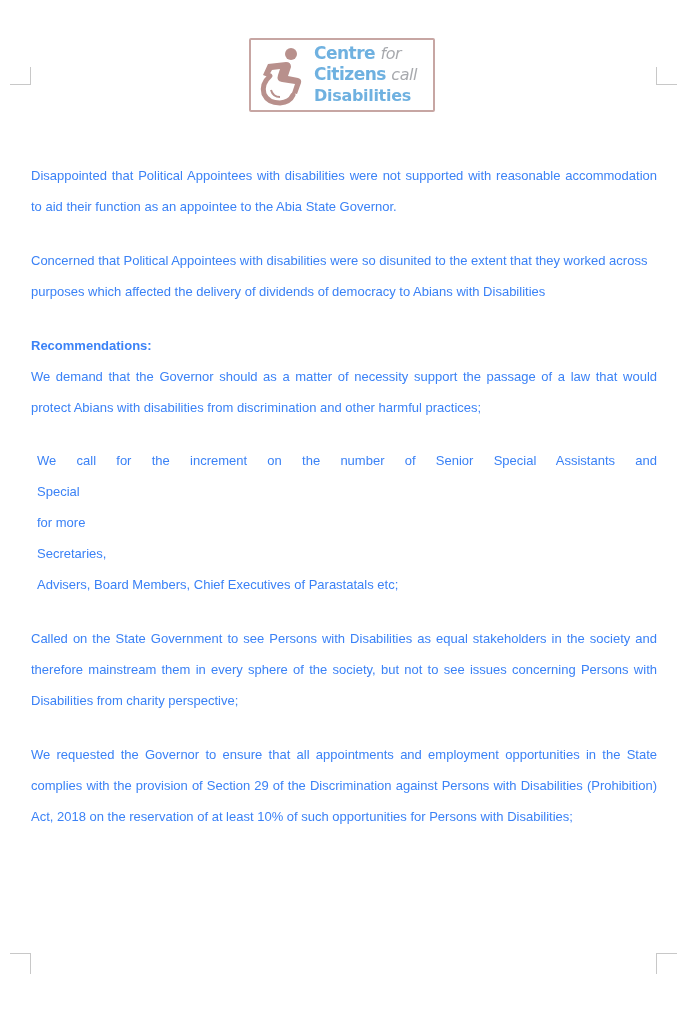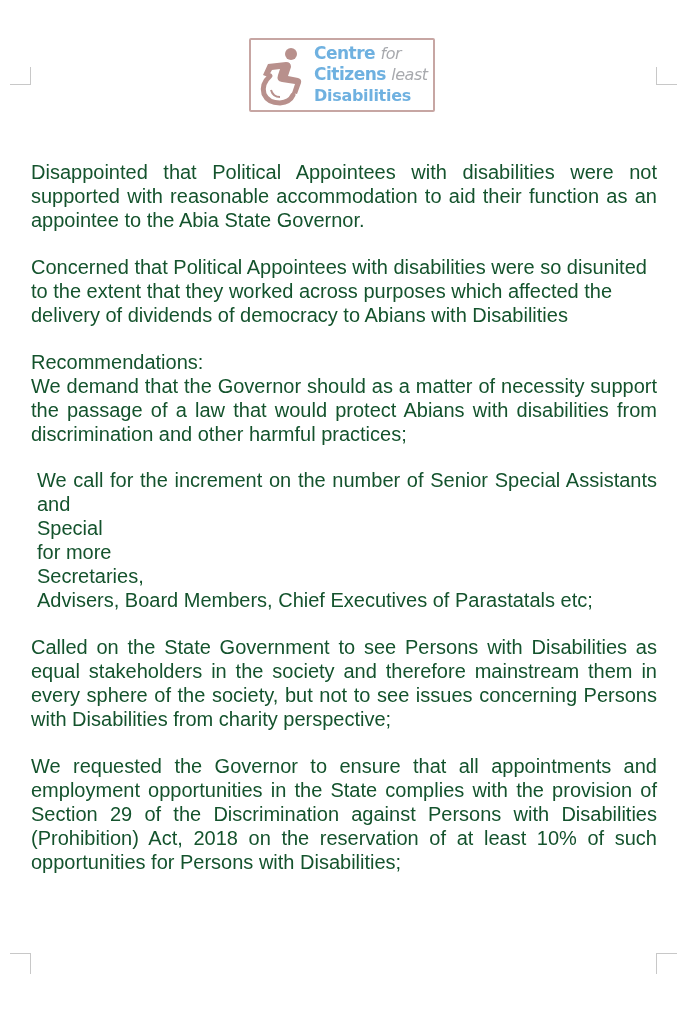--- a/index.html
+++ b/index.html
@@ -12,44 +12,44 @@
 
   .logo { position:absolute; left:249px; top:38px; width:186px; height:74px; border:2px solid #c7a6a3; border-radius:2px; box-sizing:border-box; background:#fff; }
   .logo .mark { position:absolute; left:7px; top:6px; width:46px; height:60px; }
   .logo .words { position:absolute; left:63px; top:3px; font-family:"DejaVu Sans", sans-serif; color:#6fb1e0; line-height:21px; }
   .logo .w1, .logo .w2, .logo .w3 { display:block; white-space:nowrap; }
   .logo .w1 { font-size:17px; font-weight:bold; letter-spacing:-0.5px; }
   .logo .w2 { font-size:17px; font-weight:bold; letter-spacing:-0.5px; }
   .logo .w3 { font-size:16px; font-weight:bold; letter-spacing:-0.3px; }
   .logo .it { font-style:italic; font-weight:normal; color:#a8aaae; font-size:16px; }
 
-  .text { position:absolute; left:31px; width:626px; top:160px; font-size:20px; line-height:24px; color:#14532d; }
+  .text { position:absolute; left:31px; width:626px; top:160px; font-size:13px; line-height:31px; color:#3b82f6; }
   .text p { margin:0 0 22.8px 0; text-align:justify; }
-  .text p.nospace { margin-bottom:0; }
+  .text p.nospace { margin-bottom:0;font-weight:bold; }
   .text .line { display:block; text-align:justify; text-align-last:justify;margin-left:6px; }
   .text .line.last { text-align-last:left; }
 </style>
 </head>
 <body>
 
 <div class="corner c-tl"></div>
 <div class="corner c-tr"></div>
 <div class="corner c-bl"></div>
 <div class="corner c-br"></div>
 
 <div class="logo">
   <svg class="mark" viewBox="0 0 46 60">
     <circle cx="33" cy="8" r="6" fill="#b8908c"></circle>
     <path d="M10 18 L28 16 Q33 16 33 21 L30 30 L40 32 Q44 33 43 37 L39 48 L34 47 L37 38 L24 36 Q18 35 20 29 L22 23 L14 24 L10 31 L5 29 Z" fill="#b8908c"></path>
     <path d="M12 30 Q3 38 6 48 Q10 57 22 57 Q32 56 35 49" fill="none" stroke="#b8908c" stroke-width="5" stroke-linecap="round"></path>
     <path d="M13 44 Q15 51 22 51" fill="none" stroke="#b8908c" stroke-width="2"></path>
   </svg>
   <div class="words">
     <span class="w1"><span>Centre</span> <span class="it">for</span></span>
-    <span class="w2"><span>Citizens</span> <span class="it">least</span></span>
+    <span class="w2"><span>Citizens</span> <span class="it">call</span></span>
     <span class="w3">Disabilities</span>
   </div>
 </div>
 
 <div class="text">
   <p>Disappointed that Political Appointees with disabilities were not supported with reasonable accommodation to aid their function as an appointee to the Abia State Governor.</p>
   <p style="text-align:left">Concerned that Political Appointees with disabilities were so disunited to the extent that they worked across purposes which affected the delivery of dividends of democracy to Abians with Disabilities</p>
   <p class="nospace">Recommendations:</p>
   <p>We demand that the Governor should as a matter of necessity support the passage of a law that would protect Abians with disabilities from discrimination and other harmful practices;</p>
   <p>

